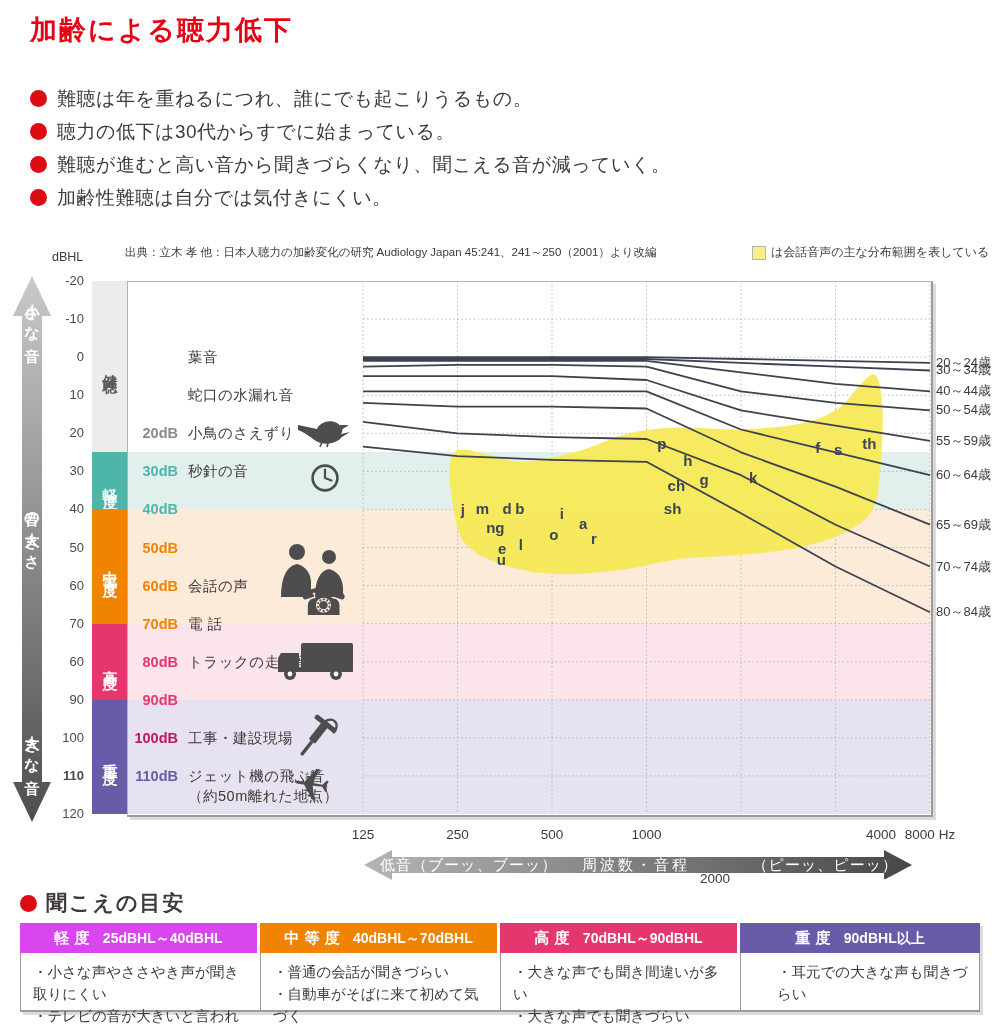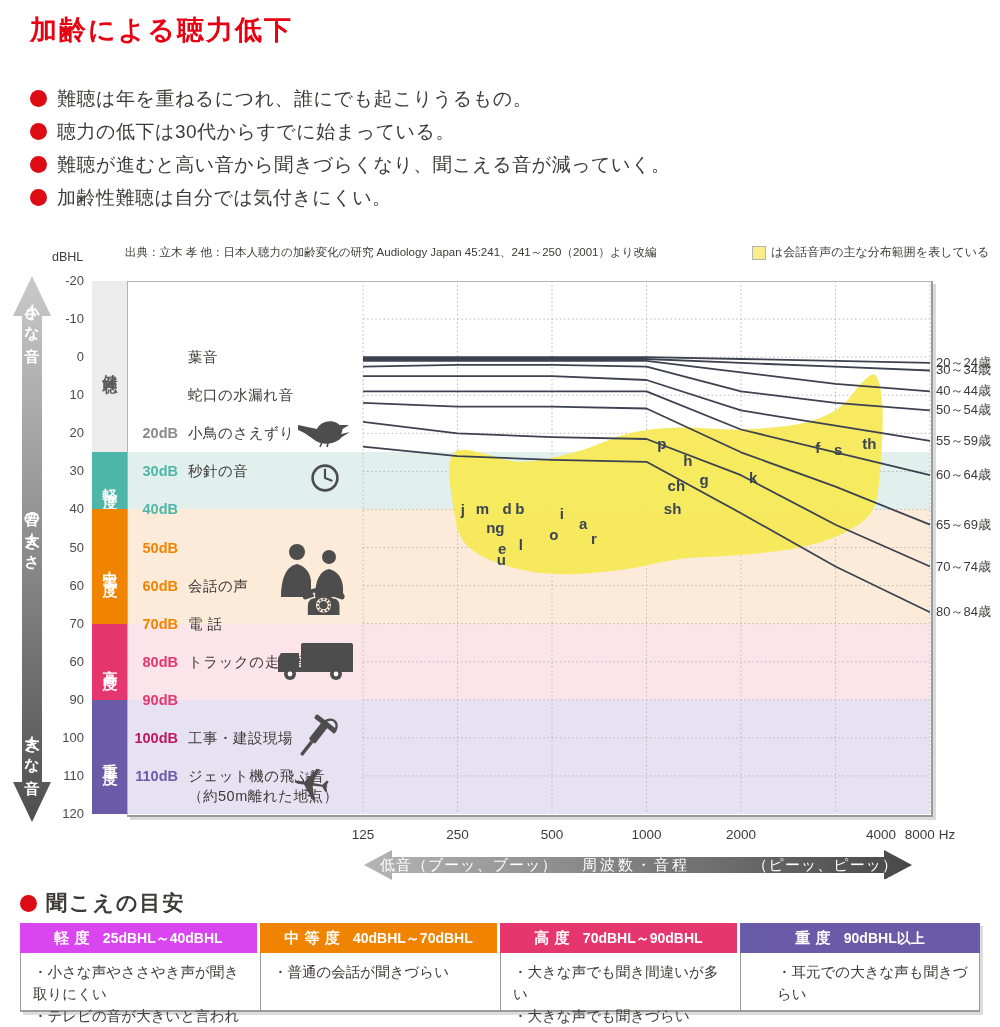--- a/index.html
+++ b/index.html
@@ -110,21 +110,21 @@
       <div class="ytick" style="top: 387.214px;">10</div>
       <div class="ytick" style="top: 425.286px;">20</div>
       <div class="ytick" style="top: 463.357px;">30</div>
       <div class="ytick" style="top: 501.429px;">40</div>
       <div class="ytick" style="top: 539.5px;">50</div>
       <div class="ytick" style="top: 577.571px;">60</div>
       <div class="ytick" style="top: 615.643px;">70</div>
       <div class="ytick" style="top: 653.714px;">60</div>
       <div class="ytick" style="top: 691.786px;">90</div>
       <div class="ytick" style="top: 729.857px;">100</div>
-      <div class="ytick" style="top: 767.929px;">110</div>
+      <div class="ytick" style="top: 767.929px; font-weight: bold;">110</div>
       <div class="ytick" style="top: 806px;">120</div>
     </div>
 
   <svg id="plot-svg" width="1000" height="1027" viewBox="0 0 1000 1027">
     <defs>
       <linearGradient id="gl" x1="0" y1="276" x2="0" y2="822" gradientUnits="userSpaceOnUse">
         <stop offset="0" stop-color="#c9c9c9"></stop>
           <stop offset="1" stop-color="#4e4e4e"></stop>
       </linearGradient>
       <linearGradient id="gr" x1="364" y1="0" x2="912" y2="0" gradientUnits="userSpaceOnUse">
@@ -245,21 +245,21 @@
       <div class="agelabel" style="top: 467.164px;">60～64歳</div>
       <div class="agelabel" style="top: 516.657px;">65～69歳</div>
       <div class="agelabel" style="top: 558.536px;">70～74歳</div>
       <div class="agelabel" style="top: 604.221px;">80～84歳</div>
     </div>
   <div id="xticks">
       <div class="xtick" style="left: 328px;">125</div>
       <div class="xtick" style="left: 422.5px;">250</div>
       <div class="xtick" style="left: 517px;">500</div>
       <div class="xtick" style="left: 611.5px;">1000</div>
-      <div class="xtick" style="left: 706px;">2000</div>
+      <div class="xtick" style="left: 680px; margin-top: 44px;">2000</div>
       <div class="xtick" style="left: 846px;">4000</div>
       <div class="xtick" style="left: 895px;">8000 Hz</div>
     </div>
 
   <div class="fa-text" style="left:380px;top:855px">低音（ブーッ、ブーッ）</div>
   <div class="fa-text" style="left:540px;top:855px;width:192px;text-align:center;letter-spacing:3px">周波数・音程</div>
   <div class="fa-text" style="left:740px;top:855px;width:158px;text-align:right">（ピーッ、ピーッ）高音</div>
 
   <div class="guide-head">
     <span class="dot"></span>
@@ -270,20 +270,21 @@
         <div class="hd" style="background: #d946ef;"><span class="lbl">軽度</span><span class="rng">25dBHL～40dBHL</span></div>
         <div class="bd">
           <div>・小さな声やささやき声が聞き取りにくい</div>
           <div>・テレビの音が大きいと言われる</div>
         </div>
       </div>
       <div class="gcol">
         <div class="hd" style="background: rgb(240, 131, 0);"><span class="lbl">中等度</span><span class="rng">40dBHL～70dBHL</span></div>
         <div class="bd">
           <div>・普通の会話が聞きづらい</div>
+          <div>・自動車がそばに来て初めて気づく</div>
         </div>
       </div>
       <div class="gcol">
         <div class="hd" style="background: rgb(230, 54, 110);"><span class="lbl">高度</span><span class="rng">70dBHL～90dBHL</span></div>
         <div class="bd">
           <div>・大きな声でも聞き間違いが多い</div>
           <div>・大きな声でも聞きづらい</div>
         </div>
       </div>
       <div class="gcol">

